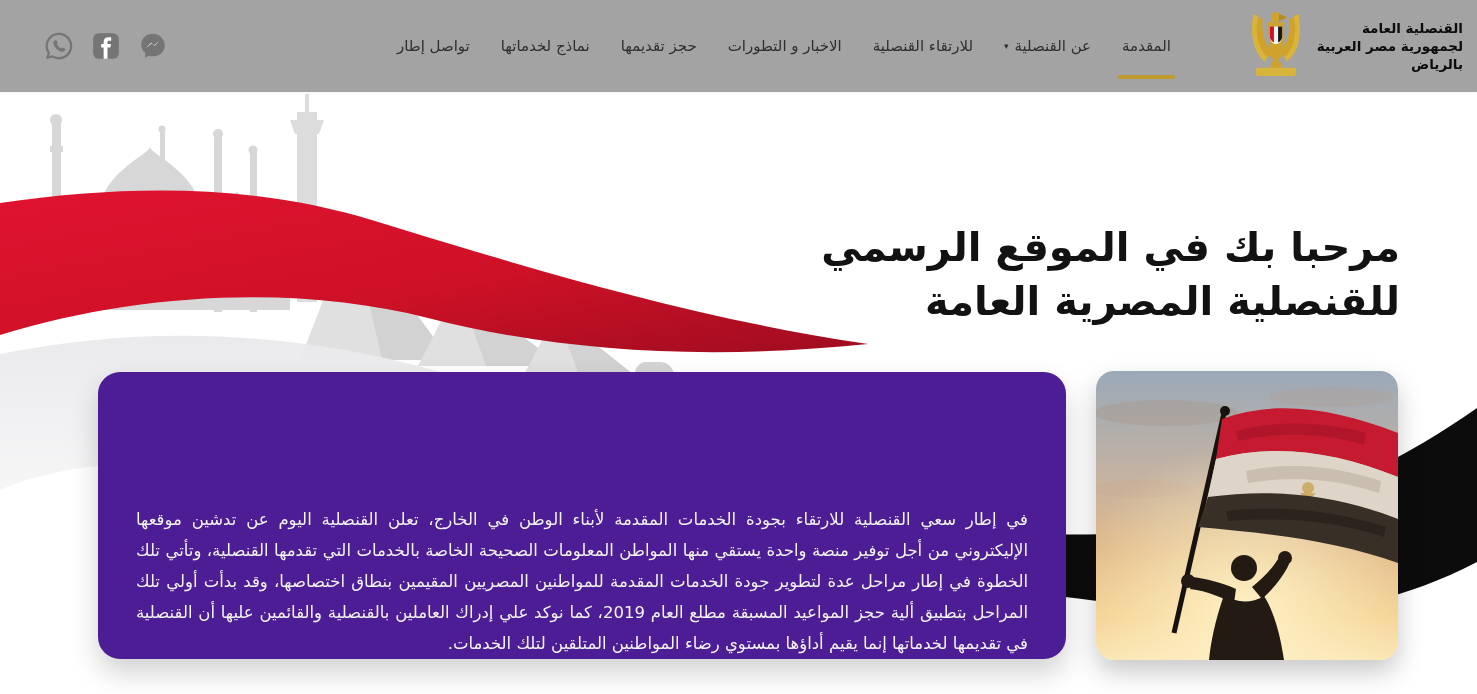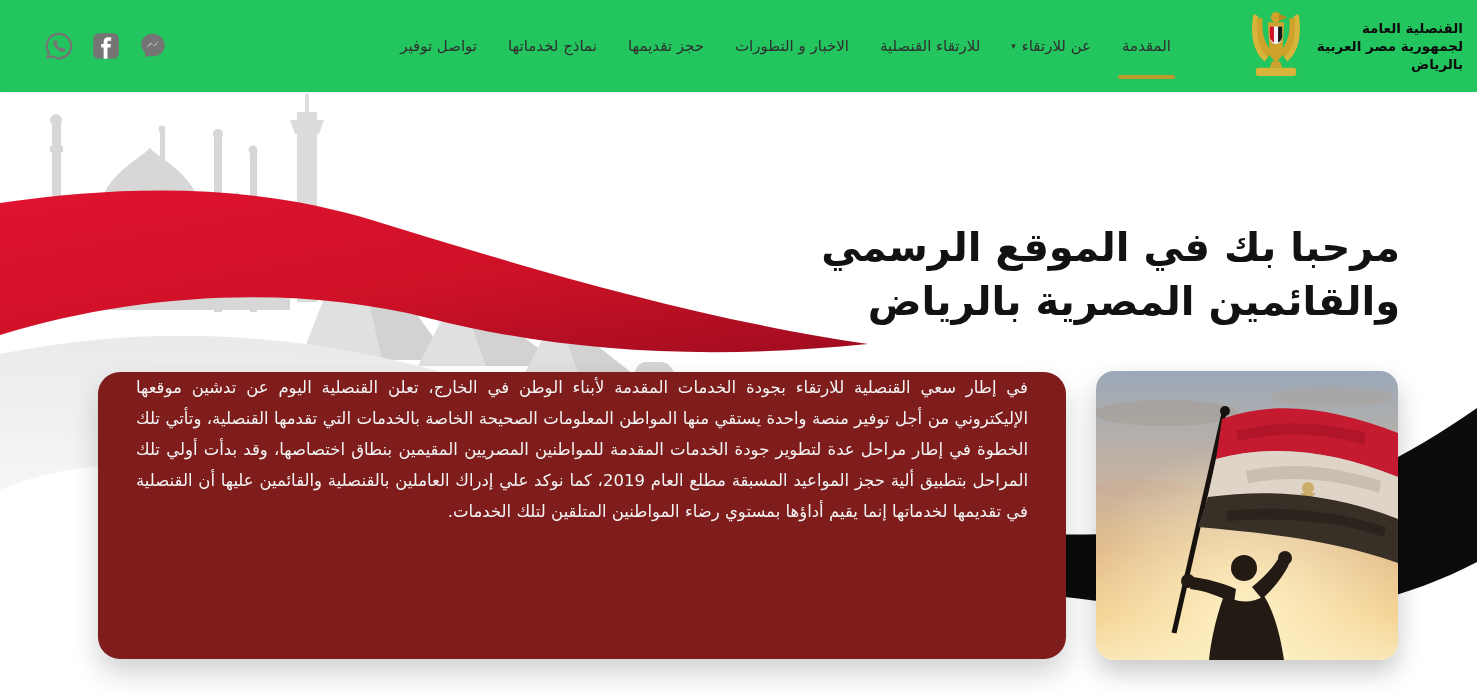--- a/index.html
+++ b/index.html
@@ -1,21 +1,21 @@
 <!DOCTYPE html>
 <html lang="ar"><head>
 <meta charset="utf-8">
 <style>
   * { margin:0; padding:0; box-sizing:border-box; }
   html,body { width:1477px; height:694px; overflow:hidden; background:#fff;
     font-family:"DejaVu Sans","Liberation Sans",sans-serif; }
   .page { position:relative; width:1477px; height:694px; background:#fff; }
 
   
-  .topbar { position:absolute; top:0; left:0; width:100%; height:92px; background:#22c55e; z-index:10;
+  .topbar { position:absolute; top:0; left:0; width:100%; height:92px; background:#a3a3a3; z-index:10;
     box-shadow:0 1px 2px rgba(0,0,0,.05); }
   .brand { position:absolute; top:10px; right:14px; display:flex; flex-direction:row-reverse;
     align-items:center; gap:10px; direction:rtl; }
   .brand-title { font-size:13.5px; font-weight:bold; color:#0d0d0d; line-height:18px;
     text-align:right; white-space:pre-line; direction:rtl; }
   .nav { position:absolute; top:0; right:306px; height:92px; display:flex; direction:rtl;
     align-items:center; gap:31px; }
   .nav-item { position:relative; font-size:15px; color:#2f2f2f; text-decoration:none;
     cursor:pointer; direction:rtl; display:flex; align-items:center; gap:6px; }
   .nav-item.active::after { content:""; position:absolute; right:-4px; left:-4px; bottom:-24px;
@@ -24,21 +24,21 @@
   .social { position:absolute; top:0; left:44px; height:92px; display:flex; align-items:center; gap:17px; }
   .social a { display:block; width:30px; height:30px; cursor:pointer; }
 
   
   .hero { position:absolute; top:92px; left:0; width:1477px; height:602px; background:#fff; }
   .hero-bg { position:absolute; top:0; left:0; z-index:1; }
   .ribbon  { position:absolute; top:0; left:0; z-index:2; }
   .hero-title { position:absolute; top:128px; right:77px; z-index:3; font-size:40px; font-weight:bold;
     color:#121212; line-height:54px; text-align:right; direction:rtl; white-space:pre-line; }
   .about-card { position:absolute; top:280px; left:98px; width:968px; height:287px; z-index:4;
-    background:#7f1d1d; border-radius:22px; display:flex; align-items:flex-start;
+    background:#4c1d95; border-radius:22px; display:flex; align-items:flex-end;
     box-shadow:0 14px 28px rgba(0,0,0,.18); }
   .about-card p { padding:0 38px; width:100%; color:#f4f4f4; font-size:16.5px; line-height:31px;
     text-align:justify; direction:rtl; }
   .photo-card { position:absolute; top:279px; left:1096px; width:302px; height:289px; z-index:4;
     border-radius:18px; overflow:hidden; box-shadow:0 12px 26px rgba(0,0,0,.22); }
 </style>
 </head>
 <body>
 
 <div class="page">
@@ -67,37 +67,37 @@
       <div class="brand-title">القنصلية العامة
 لجمهورية مصر العربية
 بالرياض</div>
     </div>
 
     <nav class="nav">
       <a class="nav-item active">
           <span>المقدمة</span>
         </a>
       <a class="nav-item">
-          <span>عن للارتقاء</span>
+          <span>عن القنصلية</span>
           <span class="caret">▾</span>
         </a>
       <a class="nav-item">
           <span>للارتقاء القنصلية</span>
         </a>
       <a class="nav-item">
           <span>الاخبار و التطورات</span>
         </a>
       <a class="nav-item">
           <span>حجز تقديمها</span>
         </a>
       <a class="nav-item">
           <span>نماذج لخدماتها</span>
         </a>
       <a class="nav-item">
-          <span>تواصل توفير</span>
+          <span>تواصل إطار</span>
         </a>
     </nav>
 
     <div class="social">
       <a>
         <svg width="30" height="30" viewBox="0 0 28 28">
           <path d="M14 2.6 A11.4 11.4 0 0 0 4.5 20.4 L3.1 25 L7.9 23.7 A11.4 11.4 0 1 0 14 2.6 Z" fill="none" stroke="#757575" stroke-width="2.1" stroke-linejoin="round"></path>
           <path d="M9.8 9.2c.5-1.1 1.6-1.1 2.1-.1l.8 1.6c.3.6-.2 1.2-.7 1.6 1 1.8 2.3 3.1 4 4 .4-.5 1-1 1.6-.7l1.6.8c1 .5 1 1.6.1 2.1-1 1.1-2.4 1.3-3.9.6-3-1.4-5.3-3.7-6.5-6.5-.6-1.5-.4-2.7.9-3.4z" fill="#757575"></path>
         </svg>
       </a>
@@ -172,21 +172,21 @@
 
       <path d="M0 111 C 130 92 255 92 375 129 C 515 172 690 226 868 252
                C 700 269 558 259 428 226 C 298 193 140 200 0 243 Z" fill="url(#redg)"></path>
     </svg>
 
     <svg class="ribbon" width="1477" height="602" viewBox="0 0 1477 602">
       <path d="M 965 438 C 1150 452 1300 440 1477 316 L 1477 470 C 1300 562 1150 506 965 496 Z" fill="#0c0c0c"></path>
     </svg>
 
     <h1 class="hero-title">مرحبا بك في الموقع الرسمي
-والقائمين المصرية بالرياض</h1>
+للقنصلية المصرية العامة</h1>
 
     <div class="about-card">
       <p>في إطار سعي القنصلية للارتقاء بجودة الخدمات المقدمة لأبناء الوطن في الخارج، تعلن القنصلية اليوم عن تدشين موقعها الإليكتروني من أجل توفير منصة واحدة يستقي منها المواطن المعلومات الصحيحة الخاصة بالخدمات التي تقدمها القنصلية، وتأتي تلك الخطوة في إطار مراحل عدة لتطوير جودة الخدمات المقدمة للمواطنين المصريين المقيمين بنطاق اختصاصها، وقد بدأت أولي تلك المراحل بتطبيق ألية حجز المواعيد المسبقة مطلع العام 2019، كما نوكد علي إدراك العاملين بالقنصلية والقائمين عليها أن القنصلية في تقديمها لخدماتها إنما يقيم أداؤها بمستوي رضاء المواطنين المتلقين لتلك الخدمات.</p>
     </div>
 
     <figure class="photo-card">
       <svg width="302" height="289" viewBox="0 0 302 289">
         <defs>
           <linearGradient id="sky" x1="0" y1="0" x2="0" y2="1">
             <stop offset="0" stop-color="#9aa9b8"></stop>

